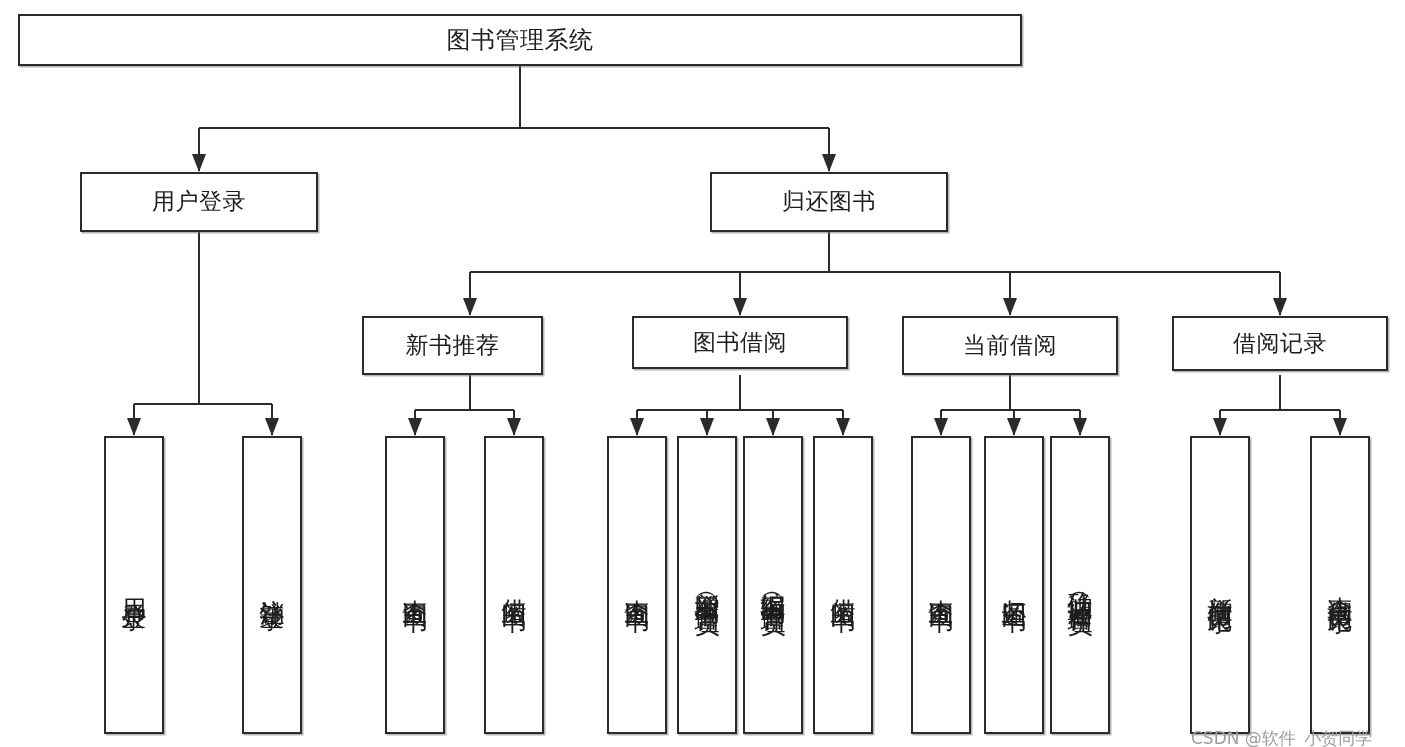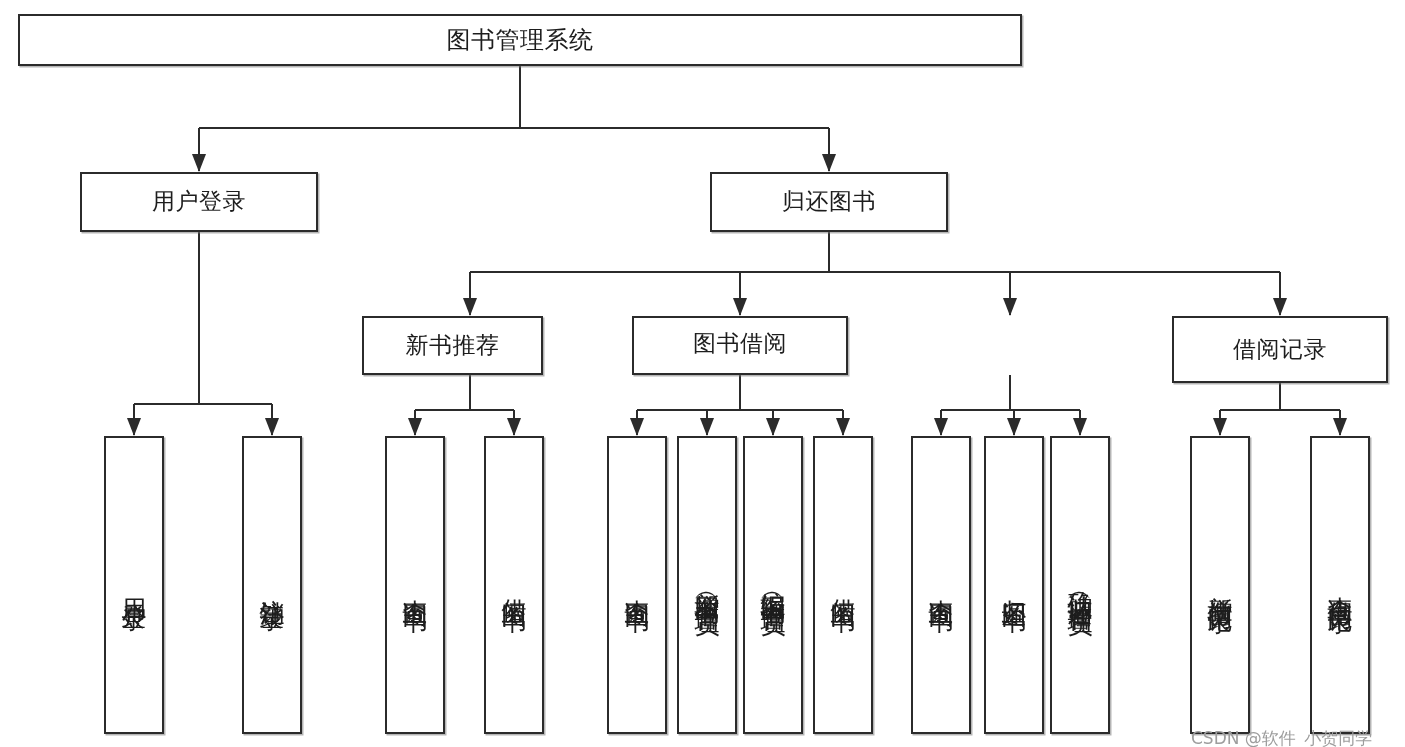--- a/index.html
+++ b/index.html
@@ -140,26 +140,29 @@
   </div>
 
   <div class="node h" id="n-book_manage" style="left: 710px; top: 172px; width: 238px; height: 60px;">
     <span class="label">归还图书</span>
   </div>
 
   <div class="node h" id="n-new_book_rec" style="left: 362px; top: 316px; width: 181px; height: 59px;">
     <span class="label">新书推荐</span>
   </div>
 
-  <div class="node h" id="n-book_borrow" style="left: 632px; top: 316px; width: 216px; height: 59px; font-family: Liberation Mono, monospace;">
+  <div class="node h" id="n-book_borrow" style="left: 632px; top: 316px; width: 216px; height: 53px;">
     <span class="label">图书借阅</span>
   </div>
 
-
-  <div class="node h" id="n-borrow_record" style="left: 1172px; top: 316px; width: 216px; height: 67px;">
+  <div class="node h" id="n-current_borrow" style="left: 902px; top: 316px; width: 216px; height: 59px;">
+    <span class="label">当前借阅</span>
+  </div>
+
+  <div class="node h" id="n-borrow_record" style="left: 1172px; top: 316px; width: 216px; height: 55px;">
     <span class="label">借阅记录</span>
   </div>
 
   <div class="node v" id="n-leaf_user_login" style="left: 104px; top: 436px; width: 60px; height: 298px;">
     <span class="label">用户登录</span>
   </div>
 
   <div class="node v" id="n-leaf_logout" style="left: 242px; top: 436px; width: 60px; height: 298px;">
     <span class="label">注销登录</span>
   </div>

